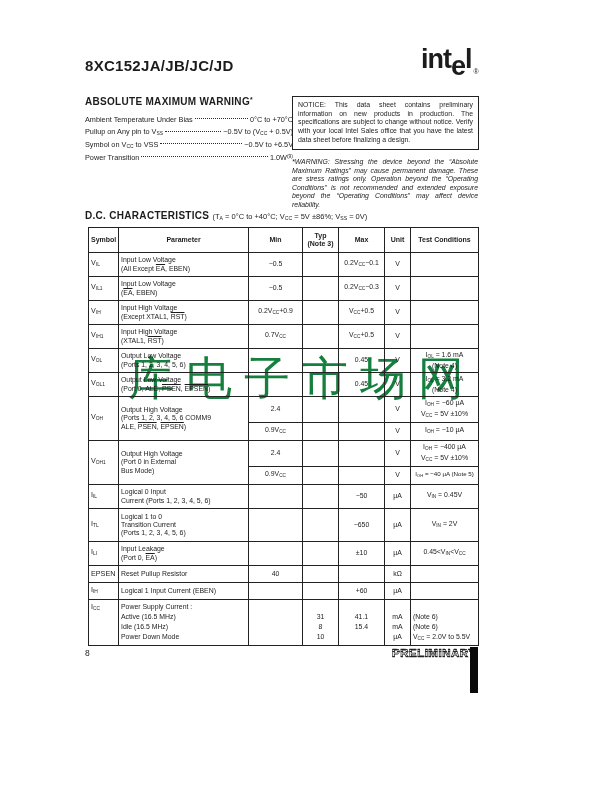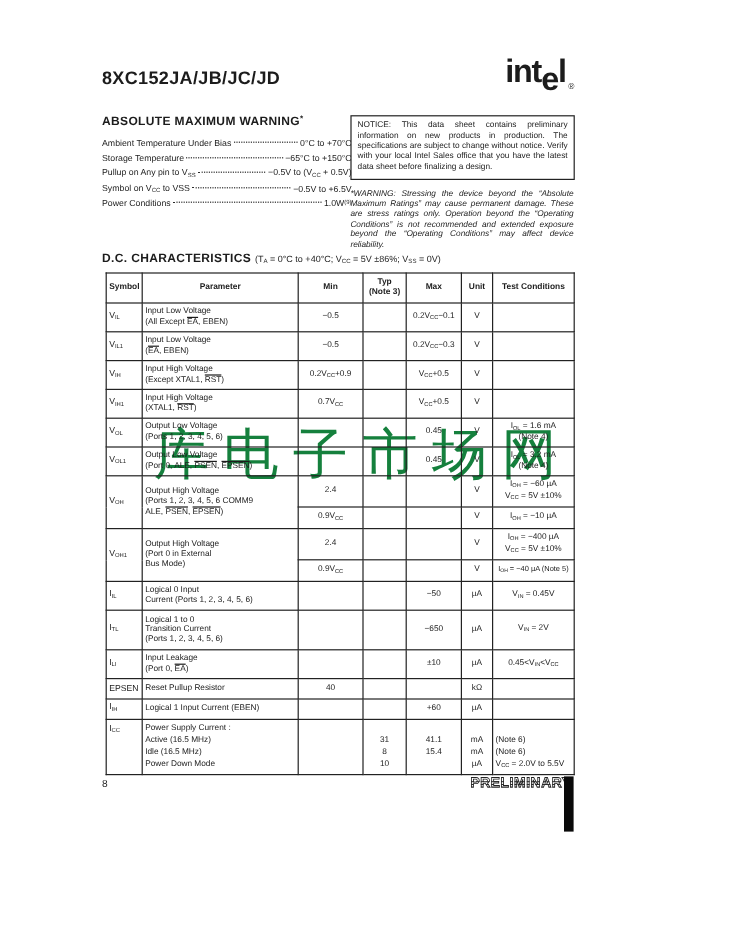--- a/index.html
+++ b/index.html
@@ -72,36 +72,31 @@
 
   <div class="amr-heading"><span>ABSOLUTE MAXIMUM WARNING</span><span class="s-sup">*</span></div>
 
   <div class="ratings">
     <div class="rating-row">
       <span class="r-label"><span>Ambient Temperature Under Bias</span></span>
       <span class="r-dots"></span>
       <span class="r-value"><span>0°C to +70°C</span></span>
     </div>
     <div class="rating-row">
-      <span class="r-label"><span>Storage Temperature</span></span>
-      <span class="r-dots"></span>
-      <span class="r-value"><span>−65°C to +150°C</span></span>
-    </div>
-    <div class="rating-row">
       <span class="r-label"><span>Pullup on Any pin to V</span><span class="s-sub">SS</span></span>
       <span class="r-dots"></span>
       <span class="r-value"><span>−0.5V to (V</span><span class="s-sub">CC</span><span> + 0.5V)</span></span>
     </div>
     <div class="rating-row">
       <span class="r-label"><span>Symbol on V</span><span class="s-sub">CC</span><span> to VSS</span></span>
       <span class="r-dots"></span>
       <span class="r-value"><span>−0.5V to +6.5V</span></span>
     </div>
     <div class="rating-row">
-      <span class="r-label"><span>Power Conditions</span></span>
+      <span class="r-label"><span>Power Transition</span></span>
       <span class="r-dots"></span>
       <span class="r-value"><span>1.0W</span><span class="s-sup">(9)</span></span>
     </div>
   </div>
 
   <div class="notice">NOTICE: This data sheet contains preliminary information on new products in production. The specifications are subject to change without notice. Verify with your local Intel Sales office that you have the latest data sheet before finalizing a design.</div>
 
   <div class="warning">*WARNING: Stressing the device beyond the “Absolute Maximum Ratings” may cause permanent damage. These are stress ratings only. Operation beyond the “Operating Conditions” is not recommended and extended exposure beyond the “Operating Conditions” may affect device reliability.</div>
 
   <div class="dc-heading"><span class="b">D.C. CHARACTERISTICS </span><span class="cond"><span>(T</span><span class="s-sub">A</span><span> = 0°C to +40°C; V</span><span class="s-sub">CC</span><span> = 5V ±86%; V</span><span class="s-sub">SS</span><span> = 0V)</span></span></div>

